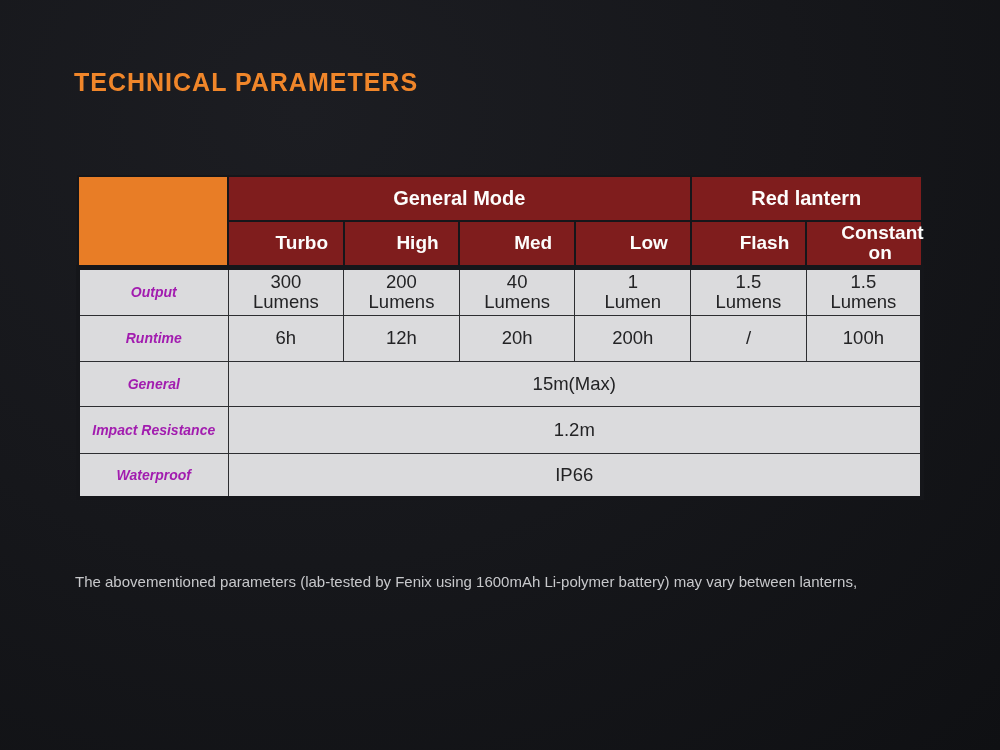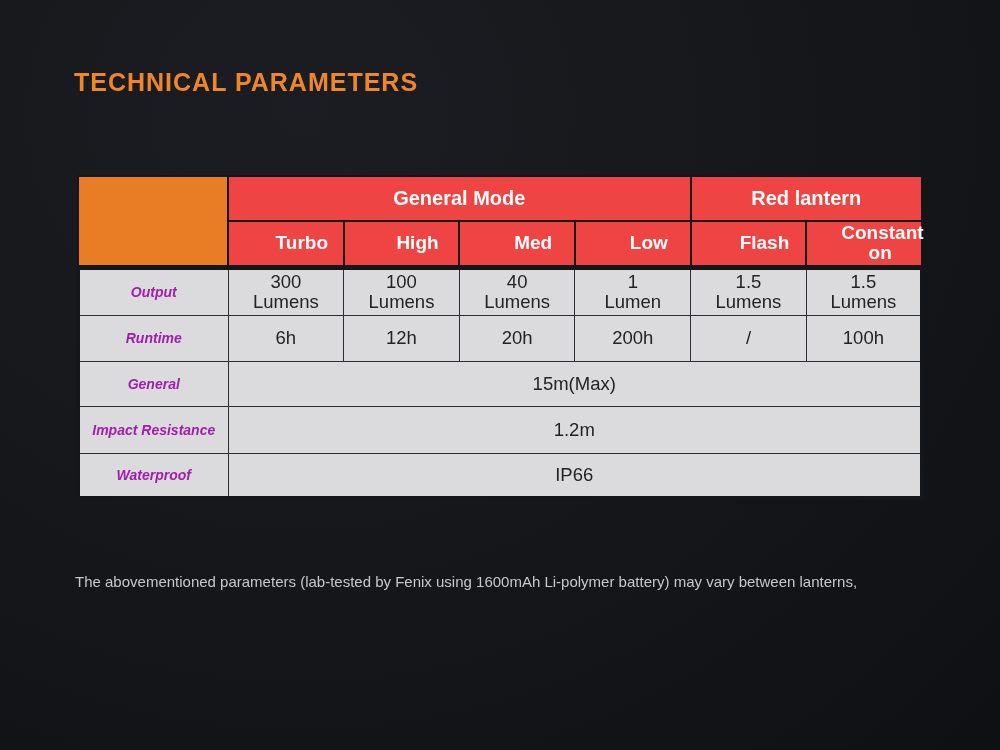--- a/index.html
+++ b/index.html
@@ -26,21 +26,21 @@
     left: 76px;
     top: 175px;
     width: 848px;
     border-collapse: collapse;
     table-layout: fixed;
   }
   col.label-col { width: 150px; }
 
   
   thead th {
-    background: #ef4444;
+    background: #7f1d1d;
     color: #FDFDFC;
     font-weight: 700;
     border: 2.5px solid #15161A;
     text-align: center;
     vertical-align: middle;
     line-height: 1.08;
     padding: 0 2px;
   }
   thead tr.group-row th { height: 45px; font-size: 20px; }
   thead tr.mode-row  th { height: 46px; font-size: 19px; padding-left: 34px; }
@@ -121,21 +121,21 @@
     </tr>
   </thead>
   <tbody>
     <tr class="row-output">
       <th>Output</th>
       <td class="stacked">
         <span>300</span>
         <span>Lumens</span>
       </td>
       <td class="stacked">
-        <span>100</span>
+        <span>200</span>
         <span>Lumens</span>
       </td>
       <td class="stacked">
         <span>40</span>
         <span>Lumens</span>
       </td>
       <td class="stacked">
         <span>1</span>
         <span>Lumen</span>
       </td>

